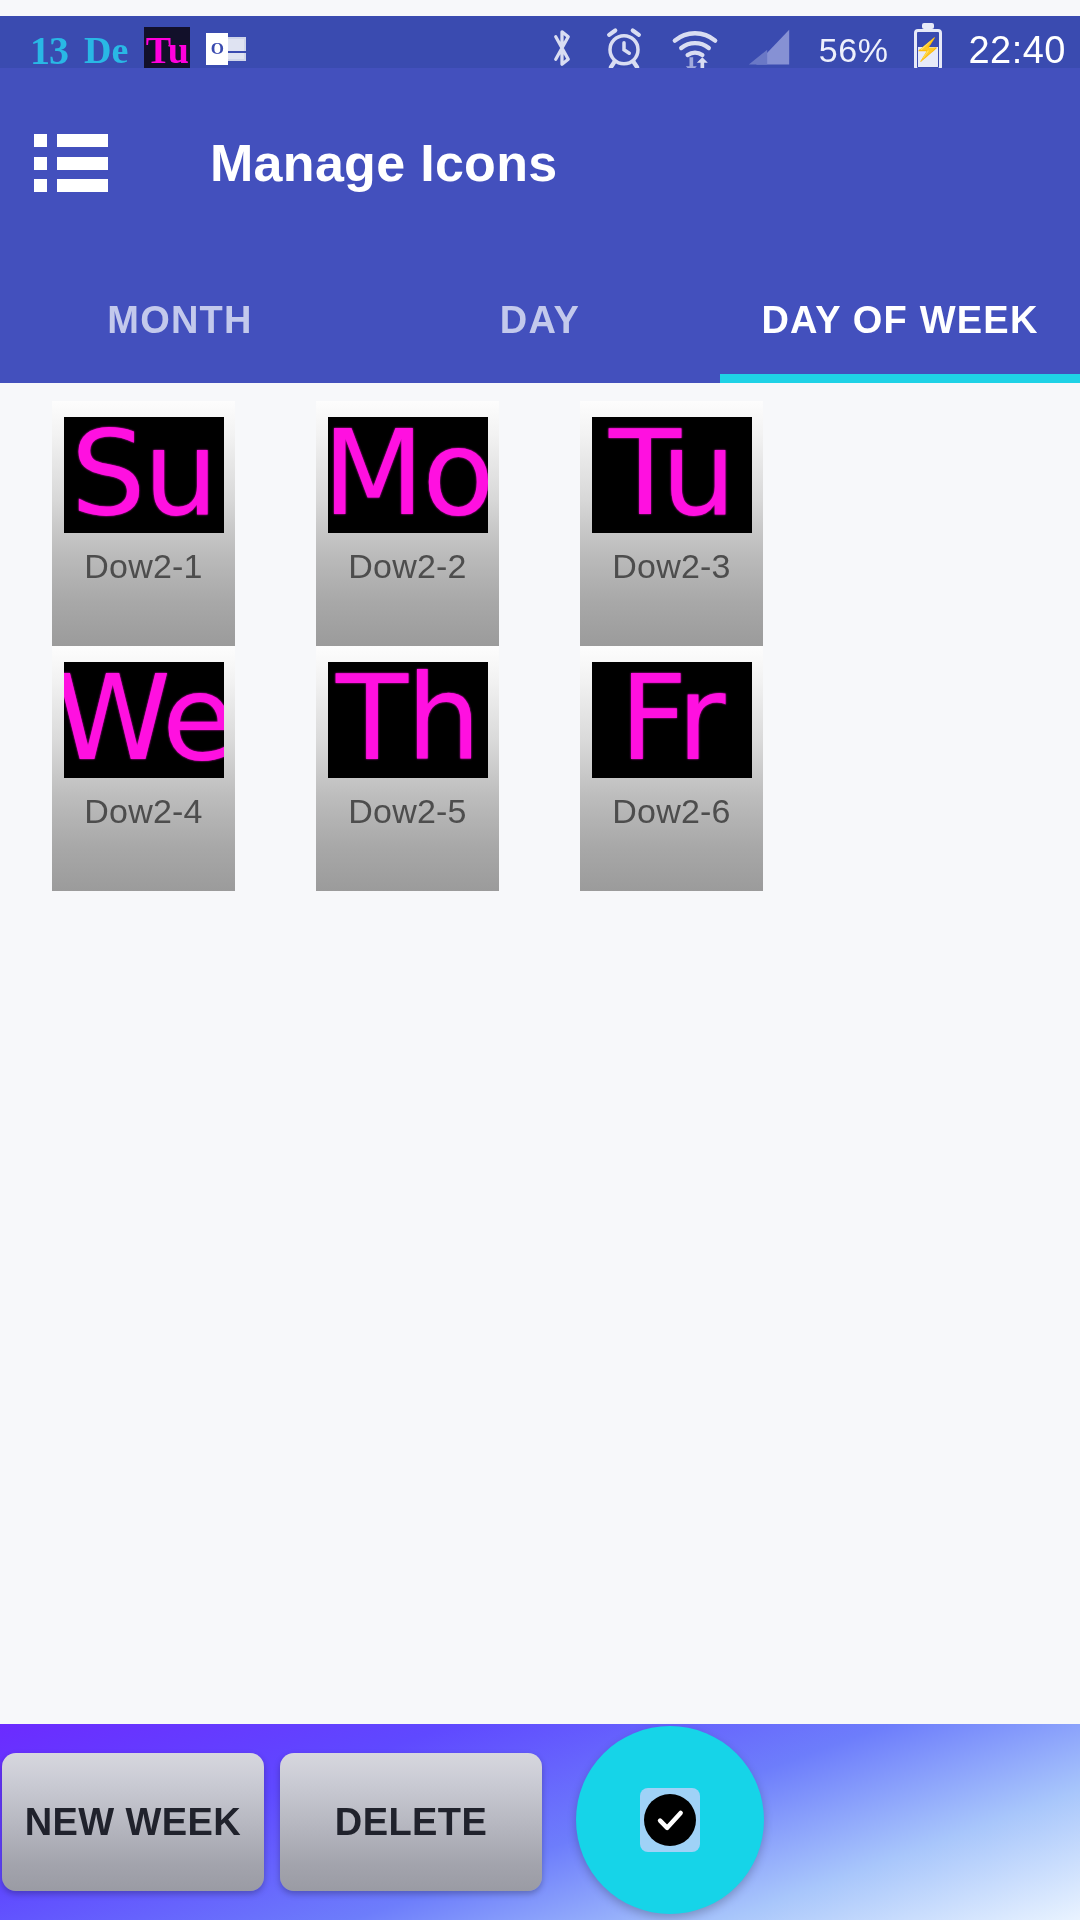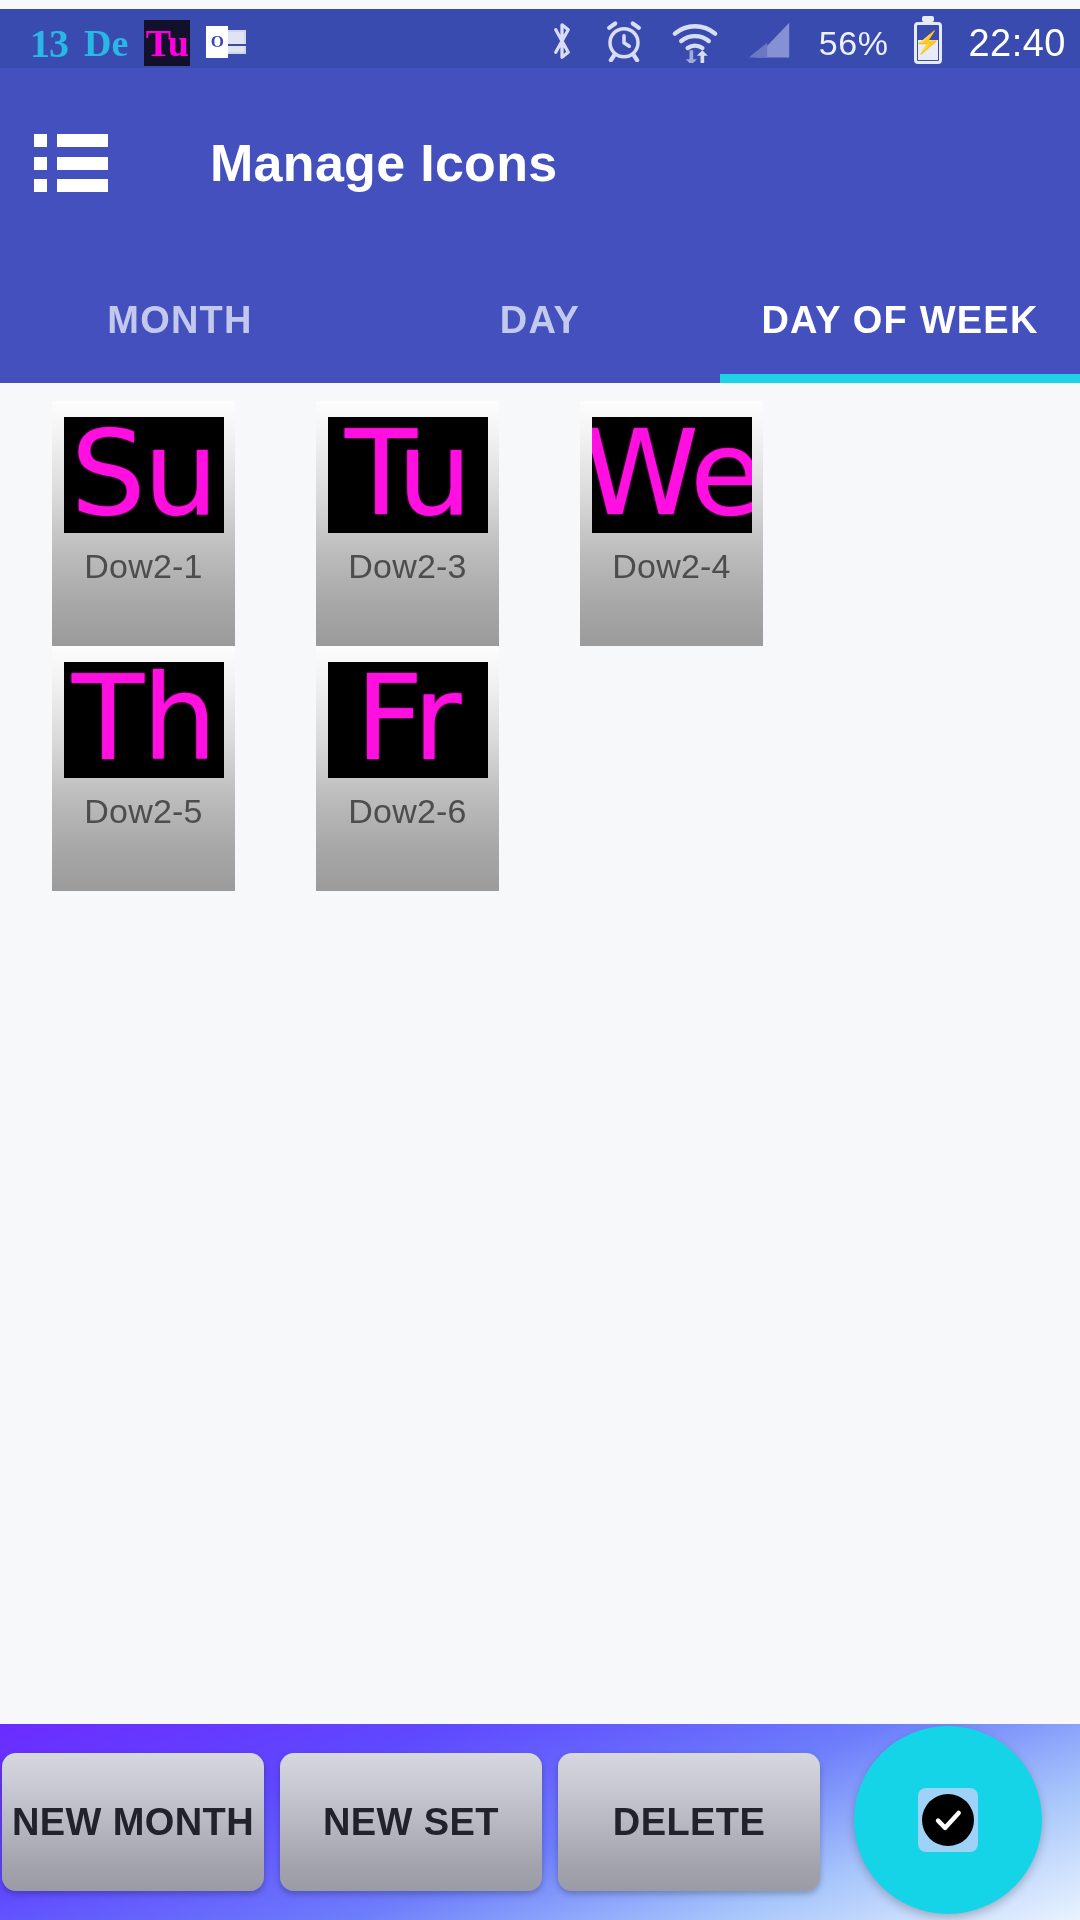--- a/index.html
+++ b/index.html
@@ -6,21 +6,21 @@
   html,body{
     width:1080px; height:1920px;
     background:#f7f8fa;
     font-family:"Liberation Sans", sans-serif;
     overflow:hidden;
   }
   #screen{ position:relative; width:1080px; height:1920px; background:#f7f8fa; overflow:hidden; }
 
   
   .statusbar{
-    position:absolute; top:9px; left:0; width:1080px; height:68px;
+    position:absolute; top:16px; left:0; width:1080px; height:68px;
     background:#3a4bb0; display:flex; align-items:center;
     padding:0 14px 0 30px;
   }
   .sb-left{ display:flex; align-items:center; gap:16px; }
   .sb-day{ color:#29b8e5; font-family:"Liberation Serif", serif; font-weight:bold; font-size:40px; letter-spacing:-1px;}
   .sb-mon{ color:#29b8e5; font-family:"Liberation Serif", serif; font-weight:bold; font-size:38px;}
   .sb-tu{
     background:#12102a; width:46px; height:46px; display:flex; align-items:center; justify-content:center;
     color:#ff00dd; font-family:"Liberation Serif", serif; font-weight:bold; font-size:38px; line-height:1;
   }
@@ -235,20 +235,26 @@
   <div class="content">
     <div class="grid">
 
       <div class="tile">
         <div class="thumb">
             <span>Su</span>
           </div>
         <div class="label">Dow2-1</div>
       </div>
 
+      <div class="tile">
+        <div class="thumb">
+            <span>Mo</span>
+          </div>
+        <div class="label">Dow2-2</div>
+      </div>
 
       <div class="tile">
         <div class="thumb">
             <span>Tu</span>
           </div>
         <div class="label">Dow2-3</div>
       </div>
 
       <div class="tile">
         <div class="thumb">
@@ -270,24 +276,21 @@
           </div>
         <div class="label">Dow2-6</div>
       </div>
 
 
     </div>
   </div>
 
   <div class="bottombar">
     <div class="btn" id="btn-new-icon">
-        <span>NEW MONTH</span>
-      </div>
-    <div class="btn" id="btn-new-set">
-        <span>NEW SET</span>
+        <span>NEW WEEK</span>
       </div>
     <div class="btn" id="btn-delete">
         <span>DELETE</span>
       </div>
     <div class="fab">
       <span class="chip">
         <span class="circ">
           <svg width="34" height="34" viewBox="0 0 24 24">
               <path d="M5 12.5 L10 17.5 L19.5 7" fill="none" stroke="#ffffff" stroke-width="3.2" stroke-linecap="round" stroke-linejoin="round"></path>
             </svg>

